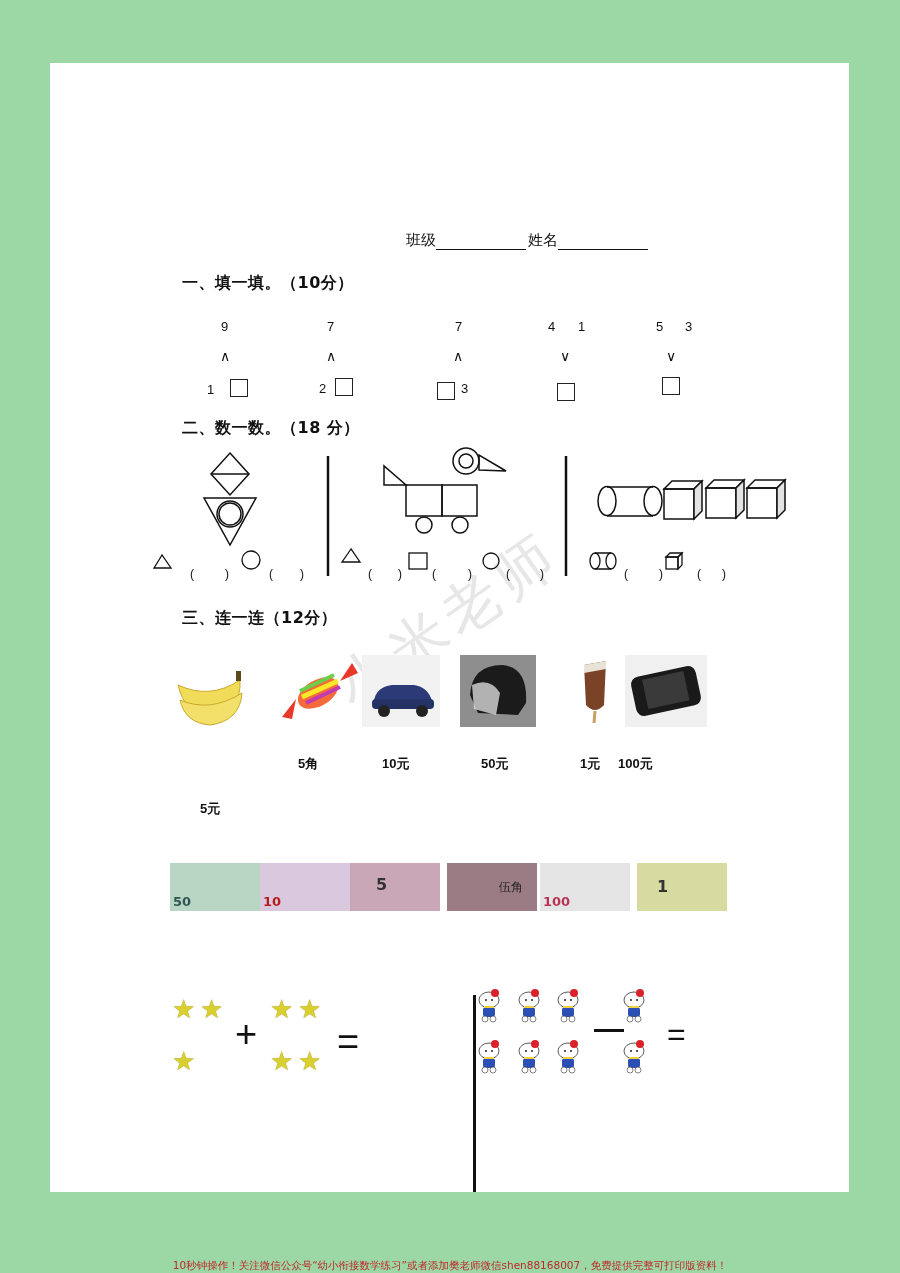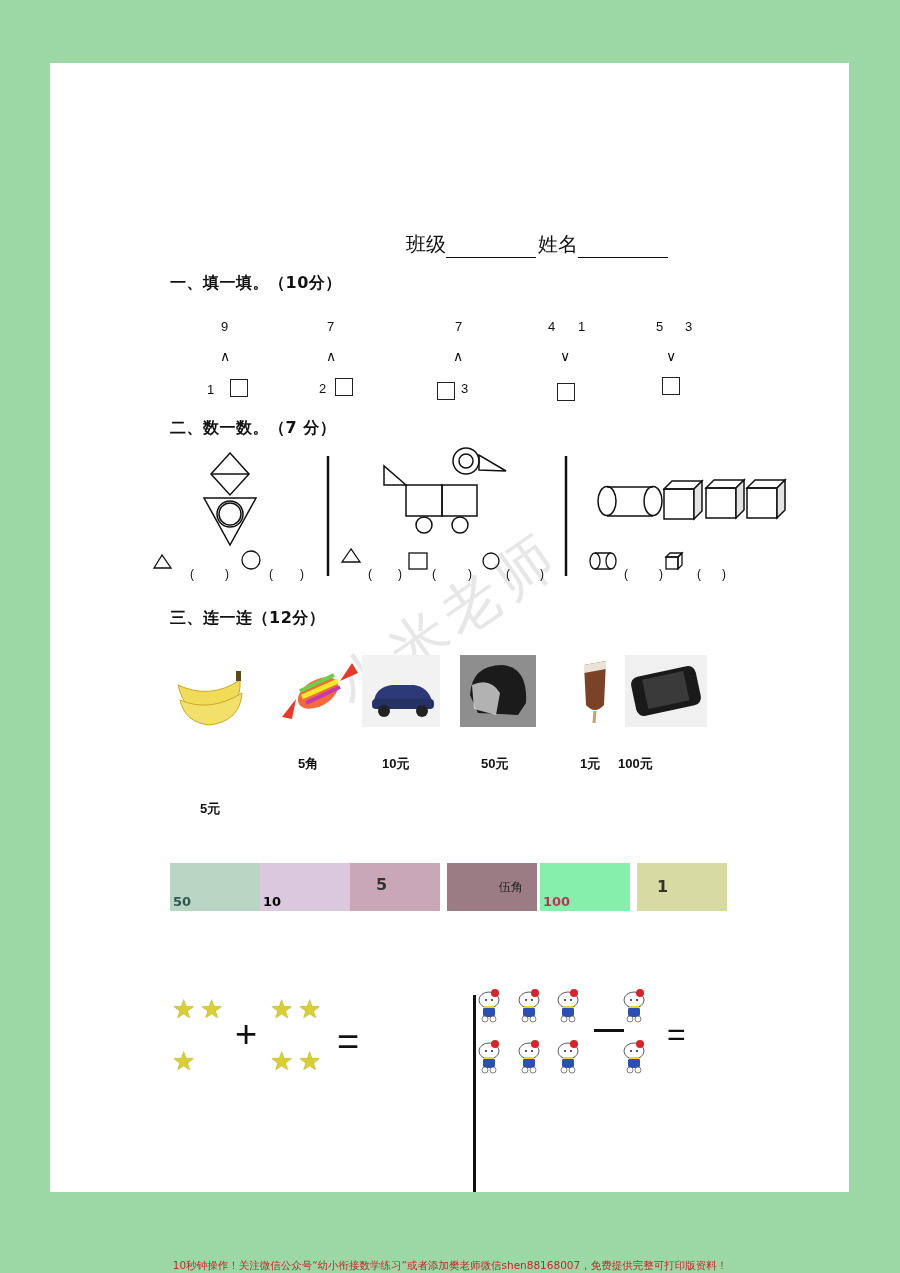--- a/index.html
+++ b/index.html
@@ -11,25 +11,25 @@
     .paper {
       position:absolute; left:50px; top:63px; width:799px; height:1129px;
       background:#ffffff; overflow:hidden;
     }
     .abs { position:absolute; }
     .title {
       position:absolute; left:0; width:799px; top:108px; text-align:center;
       font-family:"DejaVu Serif", serif; font-weight:bold; font-size:27px; letter-spacing:1px;
     }
     .classname {
-      position:absolute; left:356px; top:168px; font-family:"DejaVu Serif", serif; font-size:20px;
+      position:absolute; left:356px; top:168px; font-family:"DejaVu Serif", serif; font-size:15px;
       display:flex; align-items:flex-end;
     }
     .classname .blank { display:inline-block; width:90px; border-bottom:1px solid #111; height:16px; margin-right:2px; }
-    .section-head { position:absolute; left:120px; font-weight:bold; font-size:16px; letter-spacing:0.5px; }
+    .section-head { position:absolute; left:132px; font-weight:bold; font-size:16px; letter-spacing:0.5px; }
     .num { position:absolute; font-family:"Liberation Sans", sans-serif; font-size:13px; }
     .sym { position:absolute; font-family:"Liberation Sans", sans-serif; font-size:14px; }
     .box { position:absolute; width:18px; height:18px; border:1.5px solid #222; box-sizing:border-box; }
     .vline { position:absolute; width:2.5px; background:#111; }
     .paren { position:absolute; font-size:12px; font-family:"Liberation Sans", sans-serif; }
     .price { position:absolute; font-size:13px; font-weight:bold; font-family:"Liberation Sans", sans-serif; top:692px; }
     .pic { position:absolute; top:592px; height:72px; }
     .watermark {
       position:absolute; left:270px; top:520px; font-size:58px; color:rgba(170,170,170,0.28);
       transform:rotate(-35deg); font-family:"DejaVu Sans", sans-serif; letter-spacing:6px; pointer-events:none;
@@ -84,21 +84,21 @@
     <span class="sym" style="left:510px;top:285px;">∨</span>
     <div class="box" style="left:507px;top:320px;"></div>
   </div>
   <div>
     <span class="num" style="left:606px;top:256px;">5</span>
     <span class="num" style="left:635px;top:256px;">3</span>
     <span class="sym" style="left:616px;top:285px;">∨</span>
     <div class="box" style="left:612px;top:314px;"></div>
   </div>
 
-  <div class="section-head" style="top:355px;">二、数一数。（7 分）</div>
+  <div class="section-head" style="top:355px;">二、数一数。（18 分）</div>
 
   <svg class="abs" style="left:0;top:380px;" width="799" height="150">
 
     <g fill="none" stroke="#111" stroke-width="1.5">
       <polygon points="180,10 199,31 180,52 161,31"></polygon>
       <line x1="161" y1="31" x2="199" y2="31"></line>
       <polygon points="154,55 206,55 180,102"></polygon>
       <circle cx="180" cy="71" r="11"></circle>
       <circle cx="180" cy="71" r="13"></circle>
     </g>
@@ -203,29 +203,29 @@
   <span class="price" style="left:248px;">5角</span>
   <span class="price" style="left:332px;">10元</span>
   <span class="price" style="left:431px;">50元</span>
   <span class="price" style="left:530px;">1元</span>
   <span class="price" style="left:568px;">100元</span>
 
   <div class="bill" style="left:120px;background:#b9d6c4;">
     <span style="position:absolute;left:3px;bottom:2px;font-size:13px;font-weight:bold;color:#355;">50</span>
   </div>
   <div class="bill" style="left:210px;background:#d9c8de;">
-    <span style="position:absolute;left:3px;bottom:2px;font-size:13px;font-weight:bold;color:#000000;">10</span>
+    <span style="position:absolute;left:3px;bottom:2px;font-size:13px;font-weight:bold;color:#b91c1c;">10</span>
   </div>
   <div class="bill" style="left:300px;background:#c9a7b6;">
     <span style="position:absolute;left:26px;top:12px;font-size:16px;font-weight:bold;color:#333;">5</span>
   </div>
   <div class="bill" style="left:397px;background:#9b7b84;">
     <span style="position:absolute;left:52px;top:16px;font-size:12px;color:#222;">伍角</span>
   </div>
-  <div class="bill" style="left:490px;background:#86efac;">
+  <div class="bill" style="left:490px;background:#e5e5e5;">
     <span style="position:absolute;left:3px;bottom:2px;font-size:13px;font-weight:bold;color:#b35;">100</span>
   </div>
   <div class="bill" style="left:587px;background:#d8dba1;">
     <span style="position:absolute;left:20px;top:14px;font-size:16px;font-weight:bold;color:#333;">1</span>
   </div>
 
 
   <span class="star" style="left:122px;top:933px;">★</span>
   <span class="star" style="left:150px;top:933px;">★</span>
   <span class="star" style="left:122px;top:985px;">★</span>

